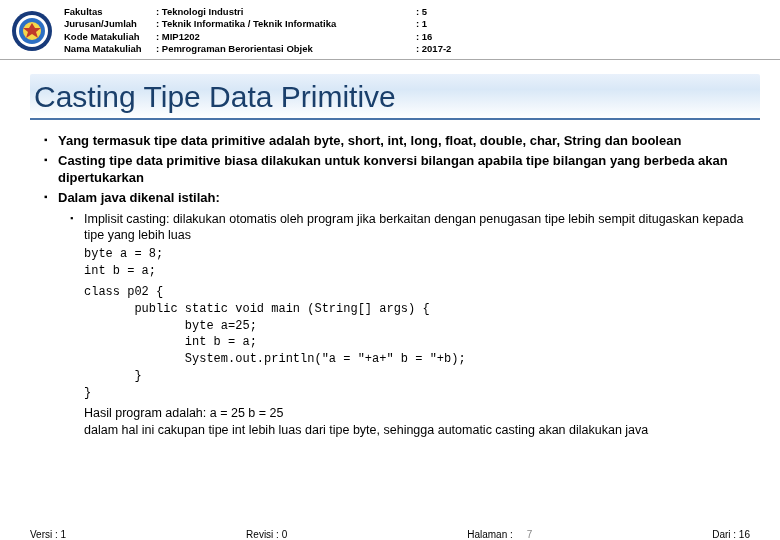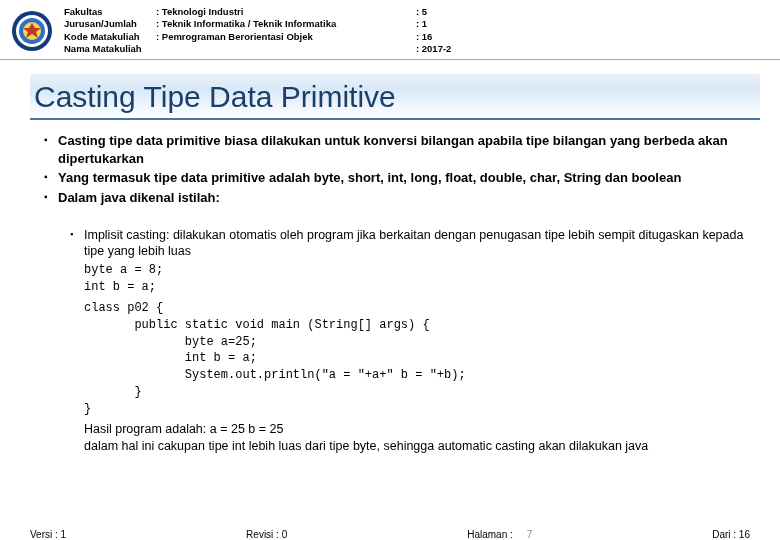--- a/index.html
+++ b/index.html
@@ -62,21 +62,21 @@
   .bullets-main > li::before {
     content: "▪";
     position: absolute;
     left: 0;
     top: 1px;
     font-size: 10px;
   }
   .sub {
     list-style: none;
     padding-left: 40px;
-    margin-top: 20px;
+    margin-top: 4px;
     font-weight: 400;
     font-size: 12.5px;
   }
   .sub > li {
     position: relative;
     padding-left: 14px;
   }
   .sub > li::before {
     content: "▪";
     position: absolute;
@@ -117,39 +117,40 @@
   <div class="hdr-cols">
     <div class="col-labels1">
       <div>Fakultas</div>
       <div>Jurusan/Jumlah</div>
       <div>Kode Matakuliah</div>
       <div>Nama Matakuliah</div>
     </div>
     <div class="col-vals1">
       <div>: Teknologi Industri</div>
       <div>: Teknik Informatika / Teknik Informatika</div>
+      <div>: MIP1202</div>
       <div>: Pemrograman Berorientasi Objek</div>
     </div>
     <div class="col-vals2">
       <div>: 5</div>
       <div>: 1</div>
       <div>: 16</div>
       <div>: 2017-2</div>
     </div>
   </div>
 </div>
 
 <div class="title-bar">
   <h1>Casting Tipe Data Primitive</h1>
 </div>
 
 <div class="content">
   <ul class="bullets-main">
+    <li>Yang termasuk tipe data primitive adalah byte, short, int, long, float, double, char, String dan boolean</li>
     <li>Casting tipe data primitive biasa dilakukan untuk konversi bilangan apabila tipe bilangan yang berbeda akan dipertukarkan</li>
-    <li>Yang termasuk tipe data primitive adalah byte, short, int, long, float, double, char, String dan boolean</li>
     <li>Dalam java dikenal istilah:</li>
   </ul>
   <ul class="sub">
     <li>
       <span>Implisit casting: dilakukan otomatis oleh program jika berkaitan dengan penugasan tipe lebih sempit ditugaskan kepada tipe yang lebih luas</span>
       <div class="code">byte a = 8;
 int b = a;</div>
       <div class="code">class p02 {
        public static void main (String[] args) {
               byte a=25;

